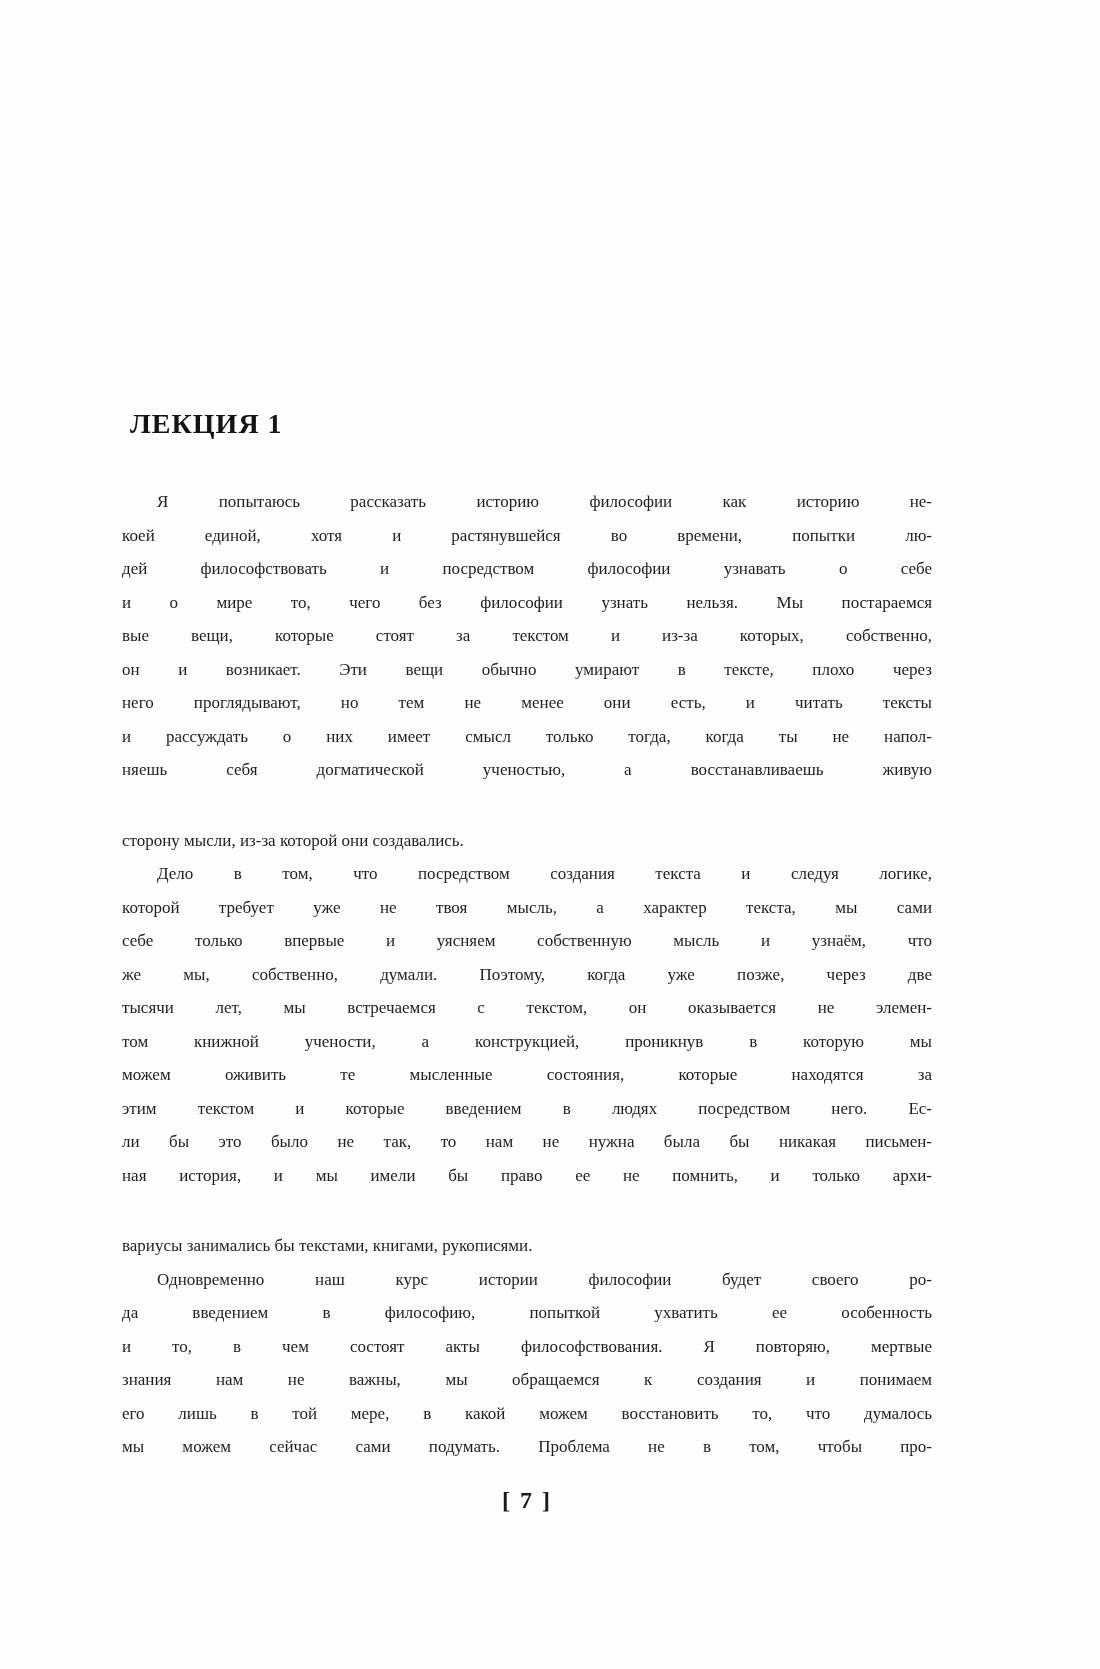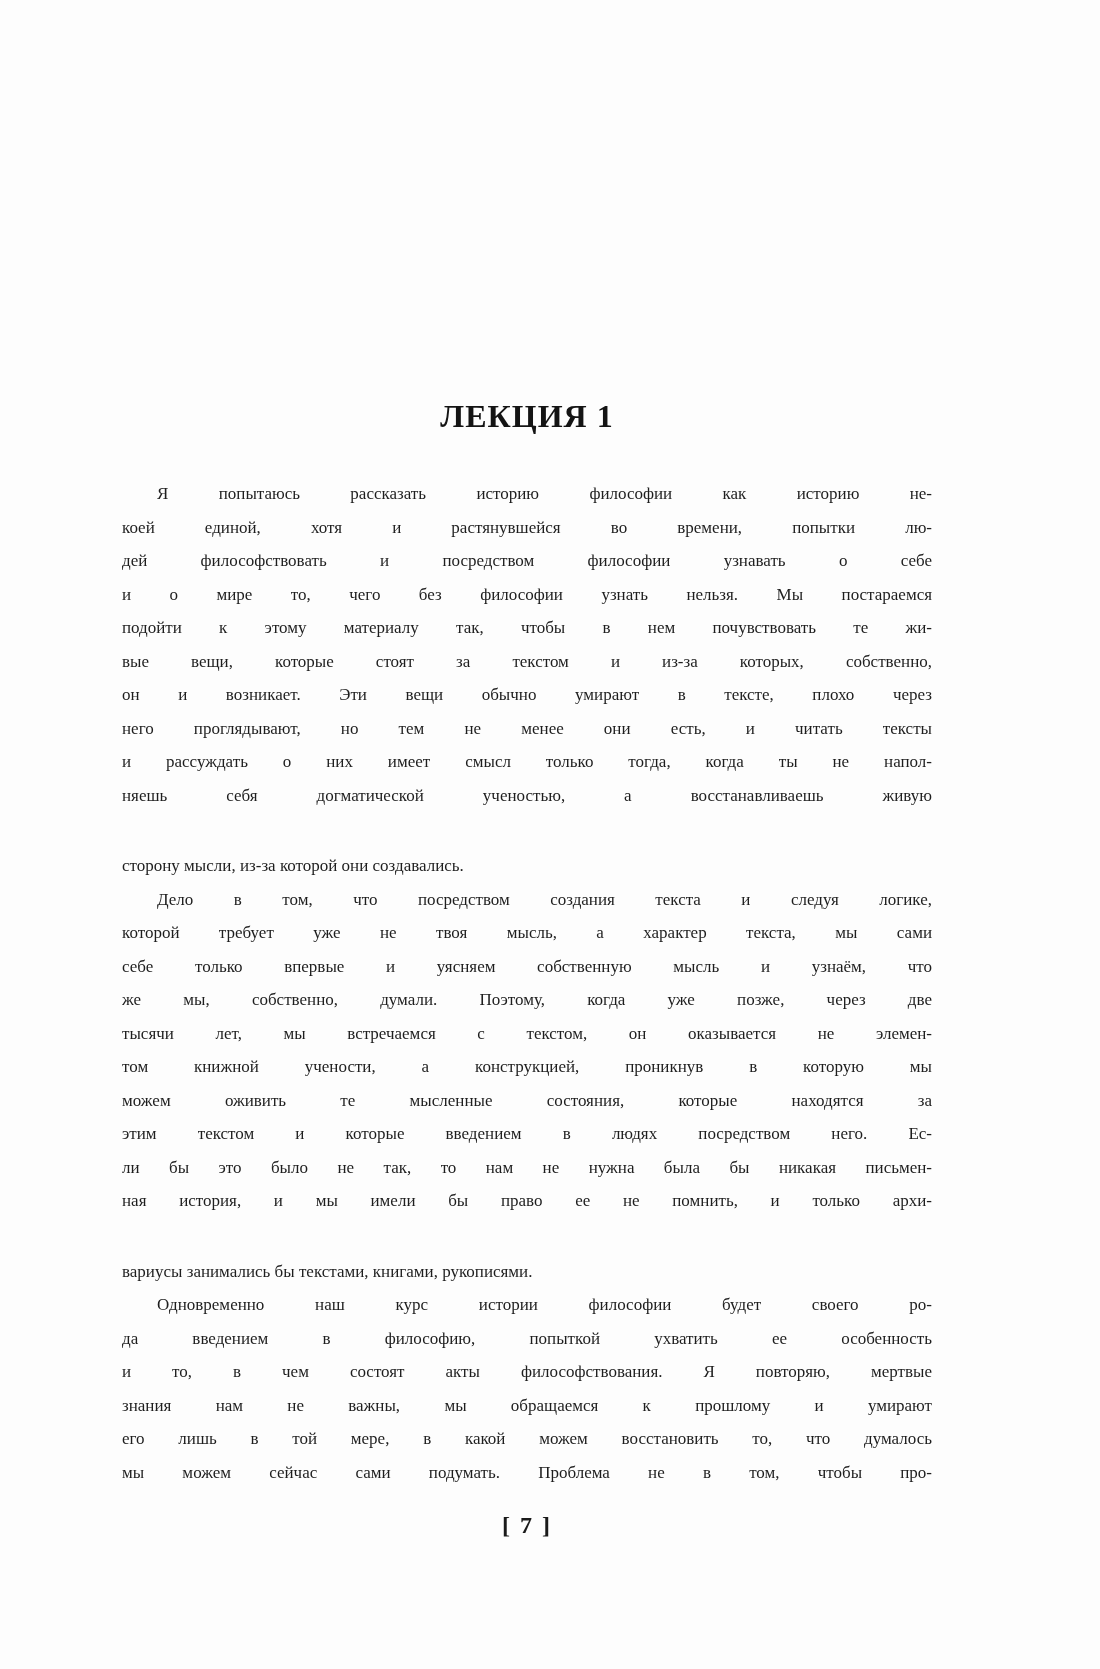--- a/index.html
+++ b/index.html
@@ -15,25 +15,25 @@
     overflow: hidden;
     font-family: "Liberation Serif", "DejaVu Serif", serif;
   }
   .text-block {
     position: absolute;
     left: 122px;
     top: 399px;
     width: 810px;
   }
   .title {
-    margin: 0;
-    font-size: 32px;
+    margin: 8px;
+    font-size: 28px;
     font-weight: bold;
     line-height: 34px;
-    text-align: center;
+    text-align: left;
     letter-spacing: 1px;
     color: #141414;
   }
   .body-text {
     margin-top: 44px;
     color: #1e1e1e;
   }
   .line {
     font-size: 17px;
     line-height: 33.5px;
@@ -65,40 +65,39 @@
 <body>
 
 <div class="sheet">
   <div class="text-block">
     <h1 class="title">ЛЕКЦИЯ 1</h1>
     <div class="body-text">
         <div class="line indent">Я попытаюсь рассказать историю философии как историю не-</div>
         <div class="line">коей единой, хотя и растянувшейся во времени, попытки лю-</div>
         <div class="line">дей философствовать и посредством философии узнавать о себе</div>
         <div class="line">и о мире то, чего без философии узнать нельзя. Мы постараемся</div>
-        <div class="line">подойти к этому материалу так, чтобы в нем почувствовать те жи-</div>
         <div class="line">вые вещи, которые стоят за текстом и из-за которых, собственно,</div>
         <div class="line">он и возникает. Эти вещи обычно умирают в тексте, плохо через</div>
         <div class="line">него проглядывают, но тем не менее они есть, и читать тексты</div>
         <div class="line">и рассуждать о них имеет смысл только тогда, когда ты не напол-</div>
         <div class="line">няешь себя догматической ученостью, а восстанавливаешь живую</div>
         <div class="line lastline">сторону мысли, из-за которой они создавались.</div>
         <div class="line indent">Дело в том, что посредством создания текста и следуя логике,</div>
         <div class="line">которой требует уже не твоя мысль, а характер текста, мы сами</div>
         <div class="line">себе только впервые и уясняем собственную мысль и узнаём, что</div>
         <div class="line">же мы, собственно, думали. Поэтому, когда уже позже, через две</div>
         <div class="line">тысячи лет, мы встречаемся с текстом, он оказывается не элемен-</div>
         <div class="line">том книжной учености, а конструкцией, проникнув в которую мы</div>
         <div class="line">можем оживить те мысленные состояния, которые находятся за</div>
         <div class="line">этим текстом и которые введением в людях посредством него. Ес-</div>
         <div class="line">ли бы это было не так, то нам не нужна была бы никакая письмен-</div>
         <div class="line">ная история, и мы имели бы право ее не помнить, и только архи-</div>
         <div class="line lastline">вариусы занимались бы текстами, книгами, рукописями.</div>
         <div class="line indent">Одновременно наш курс истории философии будет своего ро-</div>
         <div class="line">да введением в философию, попыткой ухватить ее особенность</div>
         <div class="line">и то, в чем состоят акты философствования. Я повторяю, мертвые</div>
-        <div class="line">знания нам не важны, мы обращаемся к прошлому и умирают</div>
+        <div class="line">знания нам не важны, мы обращаемся к создания и понимаем</div>
         <div class="line">его лишь в той мере, в какой можем восстановить то, что думалось</div>
         <div class="line">мы можем сейчас сами подумать. Проблема не в том, чтобы про-</div>
       </div>
     <div class="folio">[ 7 ]</div>
   </div>
 </div>
 
 </body></html>

